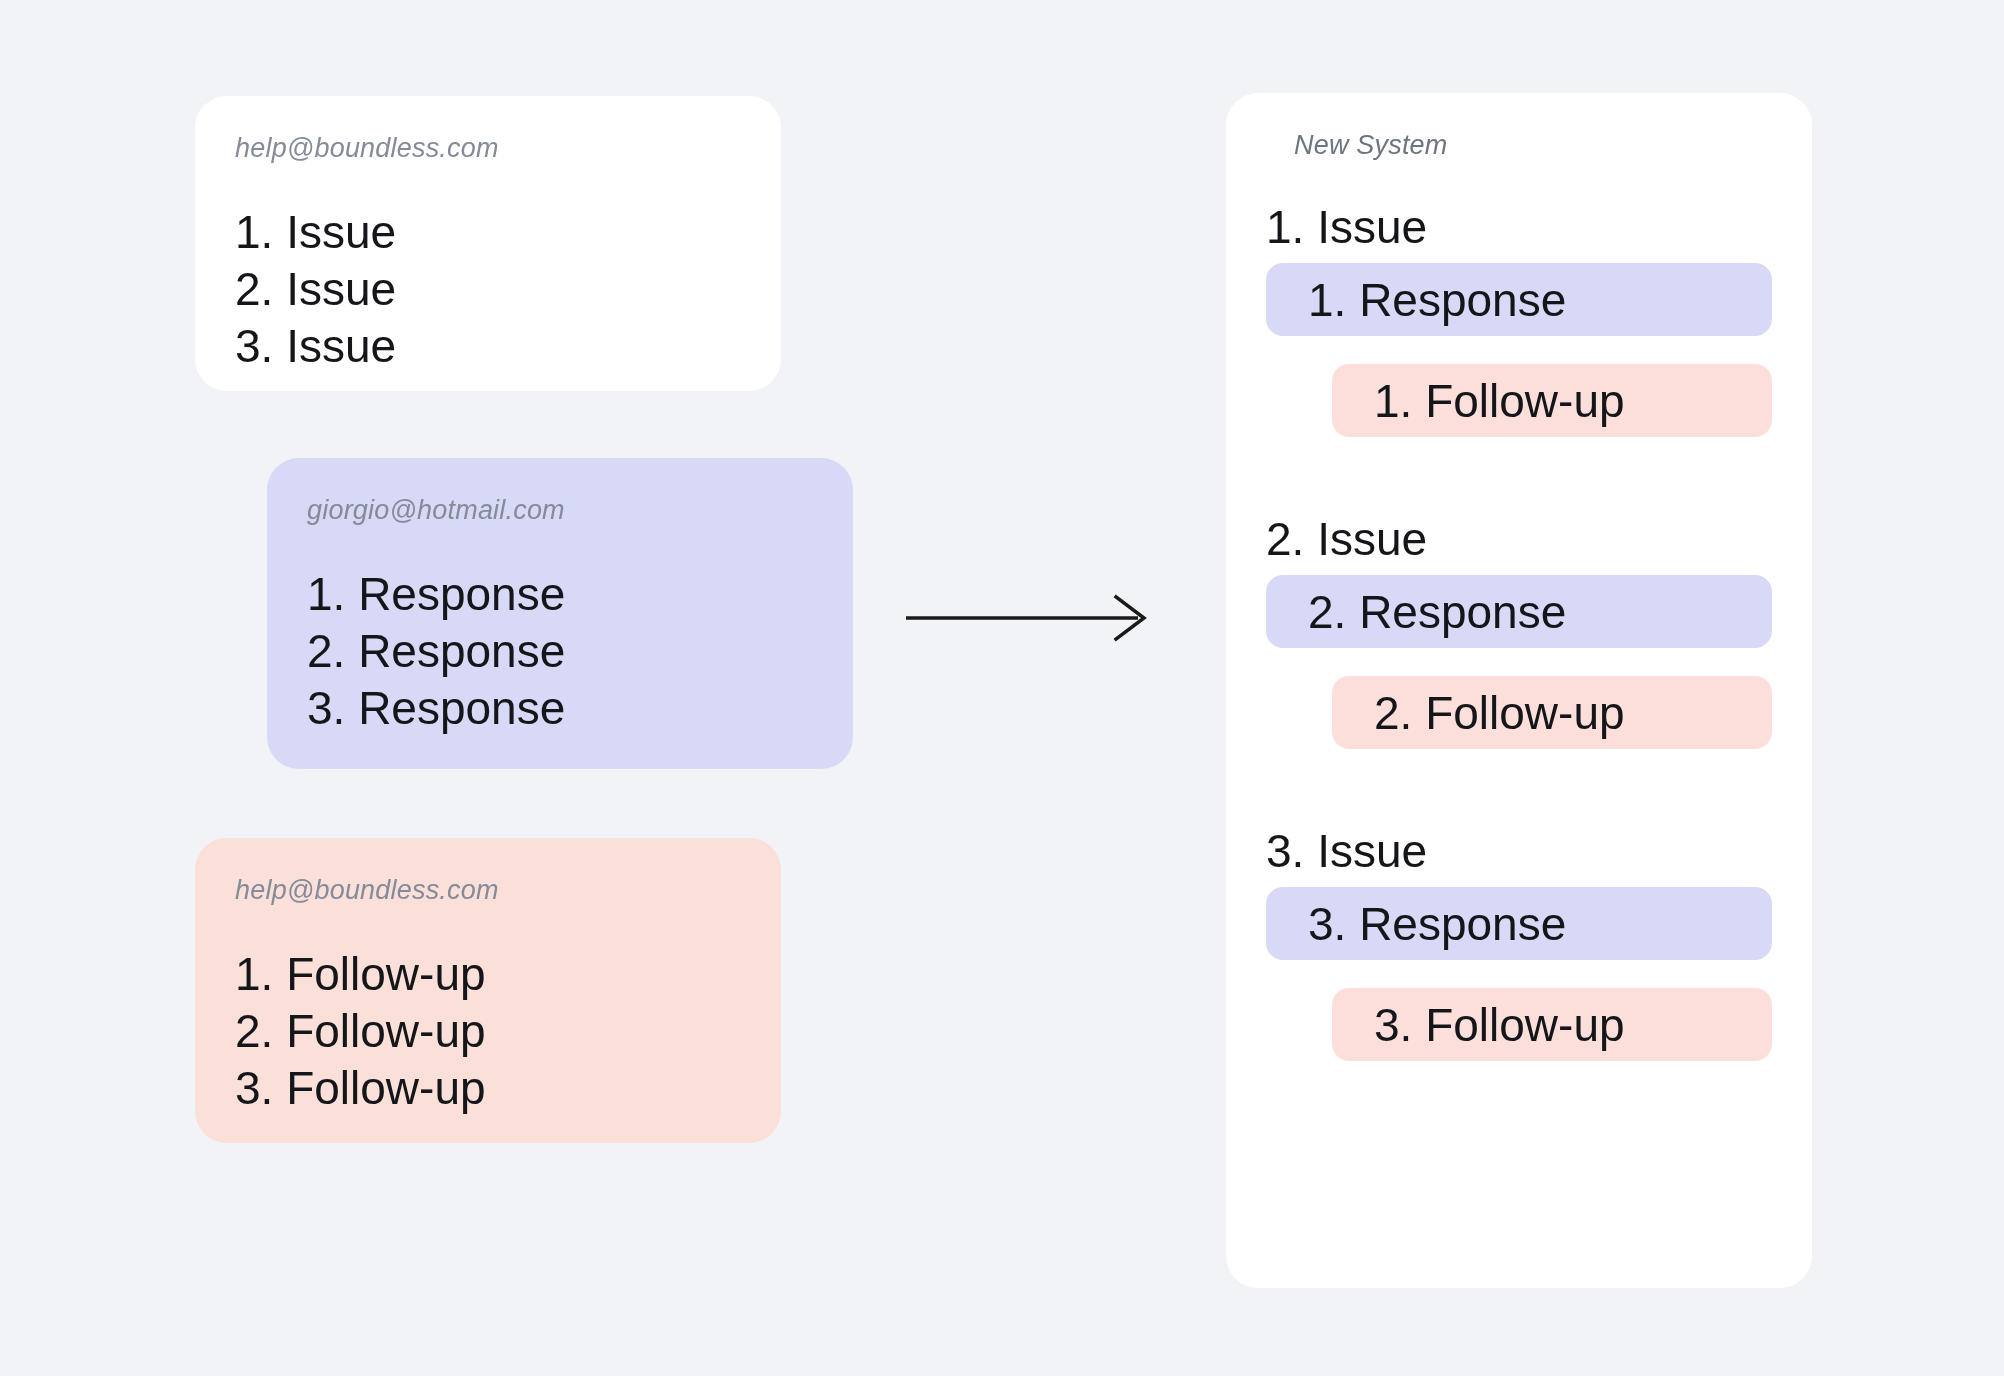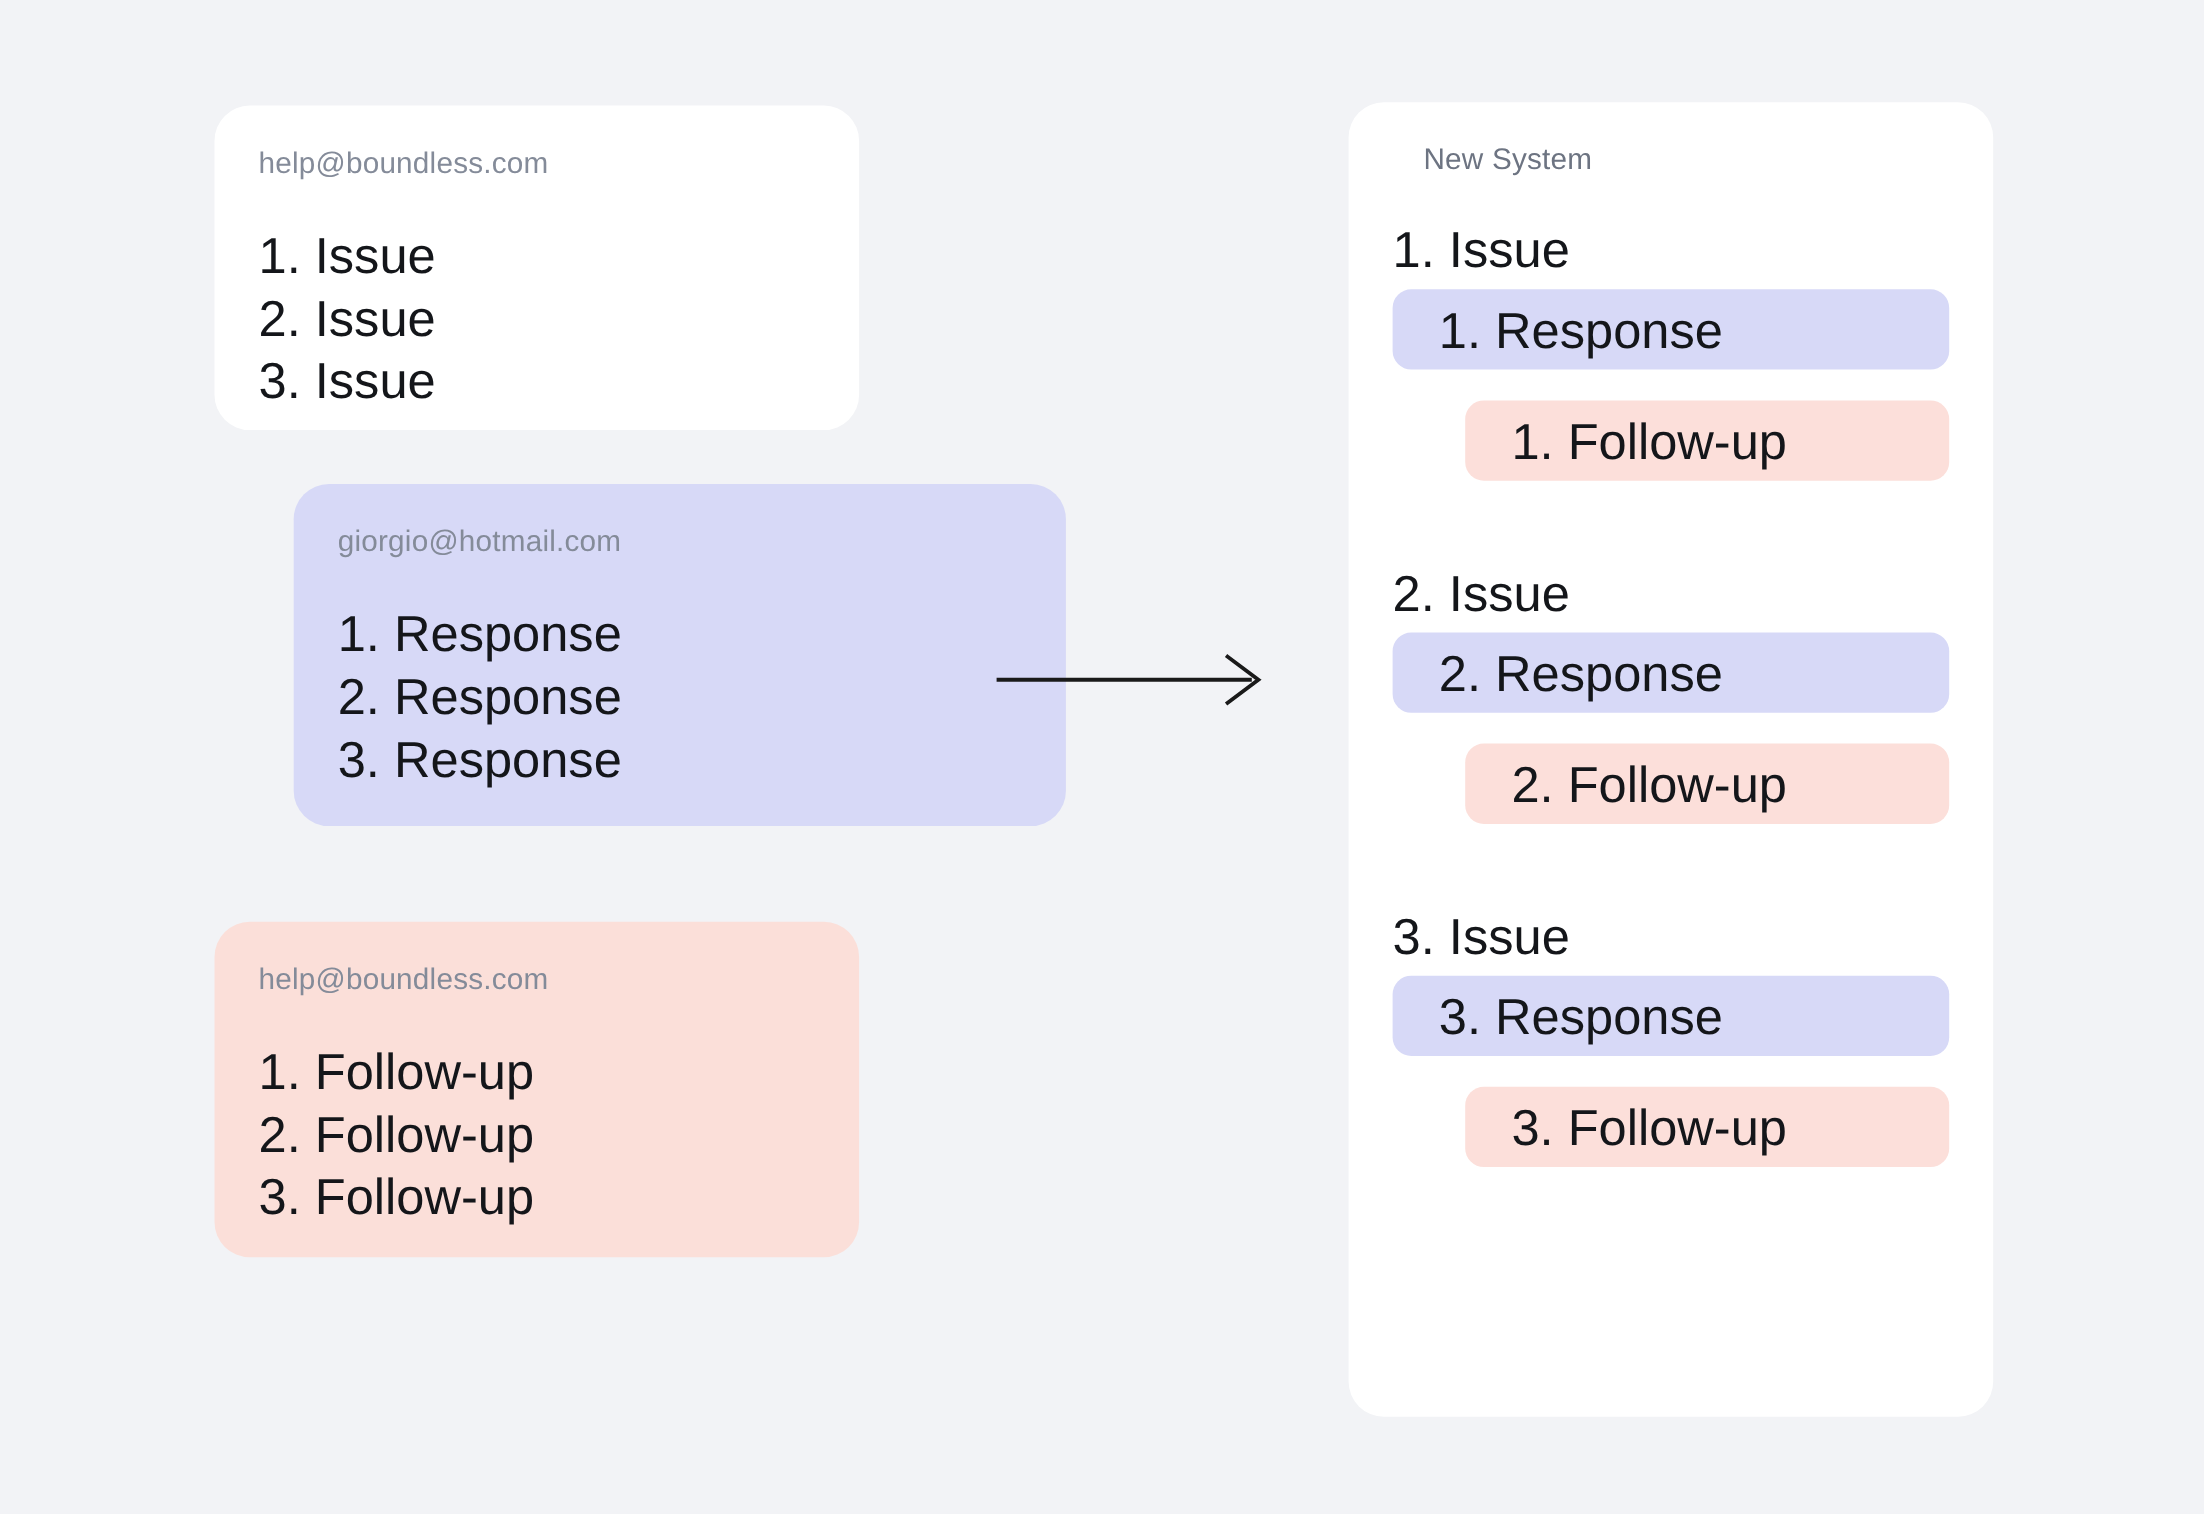--- a/index.html
+++ b/index.html
@@ -15,32 +15,33 @@
     position: absolute;
     border-radius: 32px;
     box-sizing: border-box;
     padding: 36px 40px;
   }
   .card-header {
     font-size: 27px;
     line-height: 32px;
     color: #848b99;
     letter-spacing: 0.2px;
+    font-style: italic;
   }
   .card-list {
     margin-top: 40px;
     font-size: 46px;
     line-height: 57px;
     font-weight: 500;
   }
   .card-list div { white-space: nowrap; }
 
   
   #card-issues    { left: 195px;  top: 96px;  width: 586px; height: 295px; background: #ffffff; }
-  #card-responses { left: 267px;  top: 440px; width: 702px; height: 311px; background: #d7d9f7; }
+  #card-responses { left: 267px;  top: 458px; width: 586px; height: 311px; background: #d7d9f7; }
   #card-followups { left: 195px;  top: 838px; width: 586px; height: 305px; background: #fbdfd9; }
 
   
   #card-new-system { left: 1226px; top: 93px; width: 586px; height: 1195px; background: #ffffff; }
   #card-new-system .card-header { color: #6d7482; margin-left: 28px; }
   .ns-groups { margin-top: 38px; }
   .ns-group { margin-bottom: 74px; }
   .ns-issue-label {
     font-size: 46px;
     line-height: 56px;

